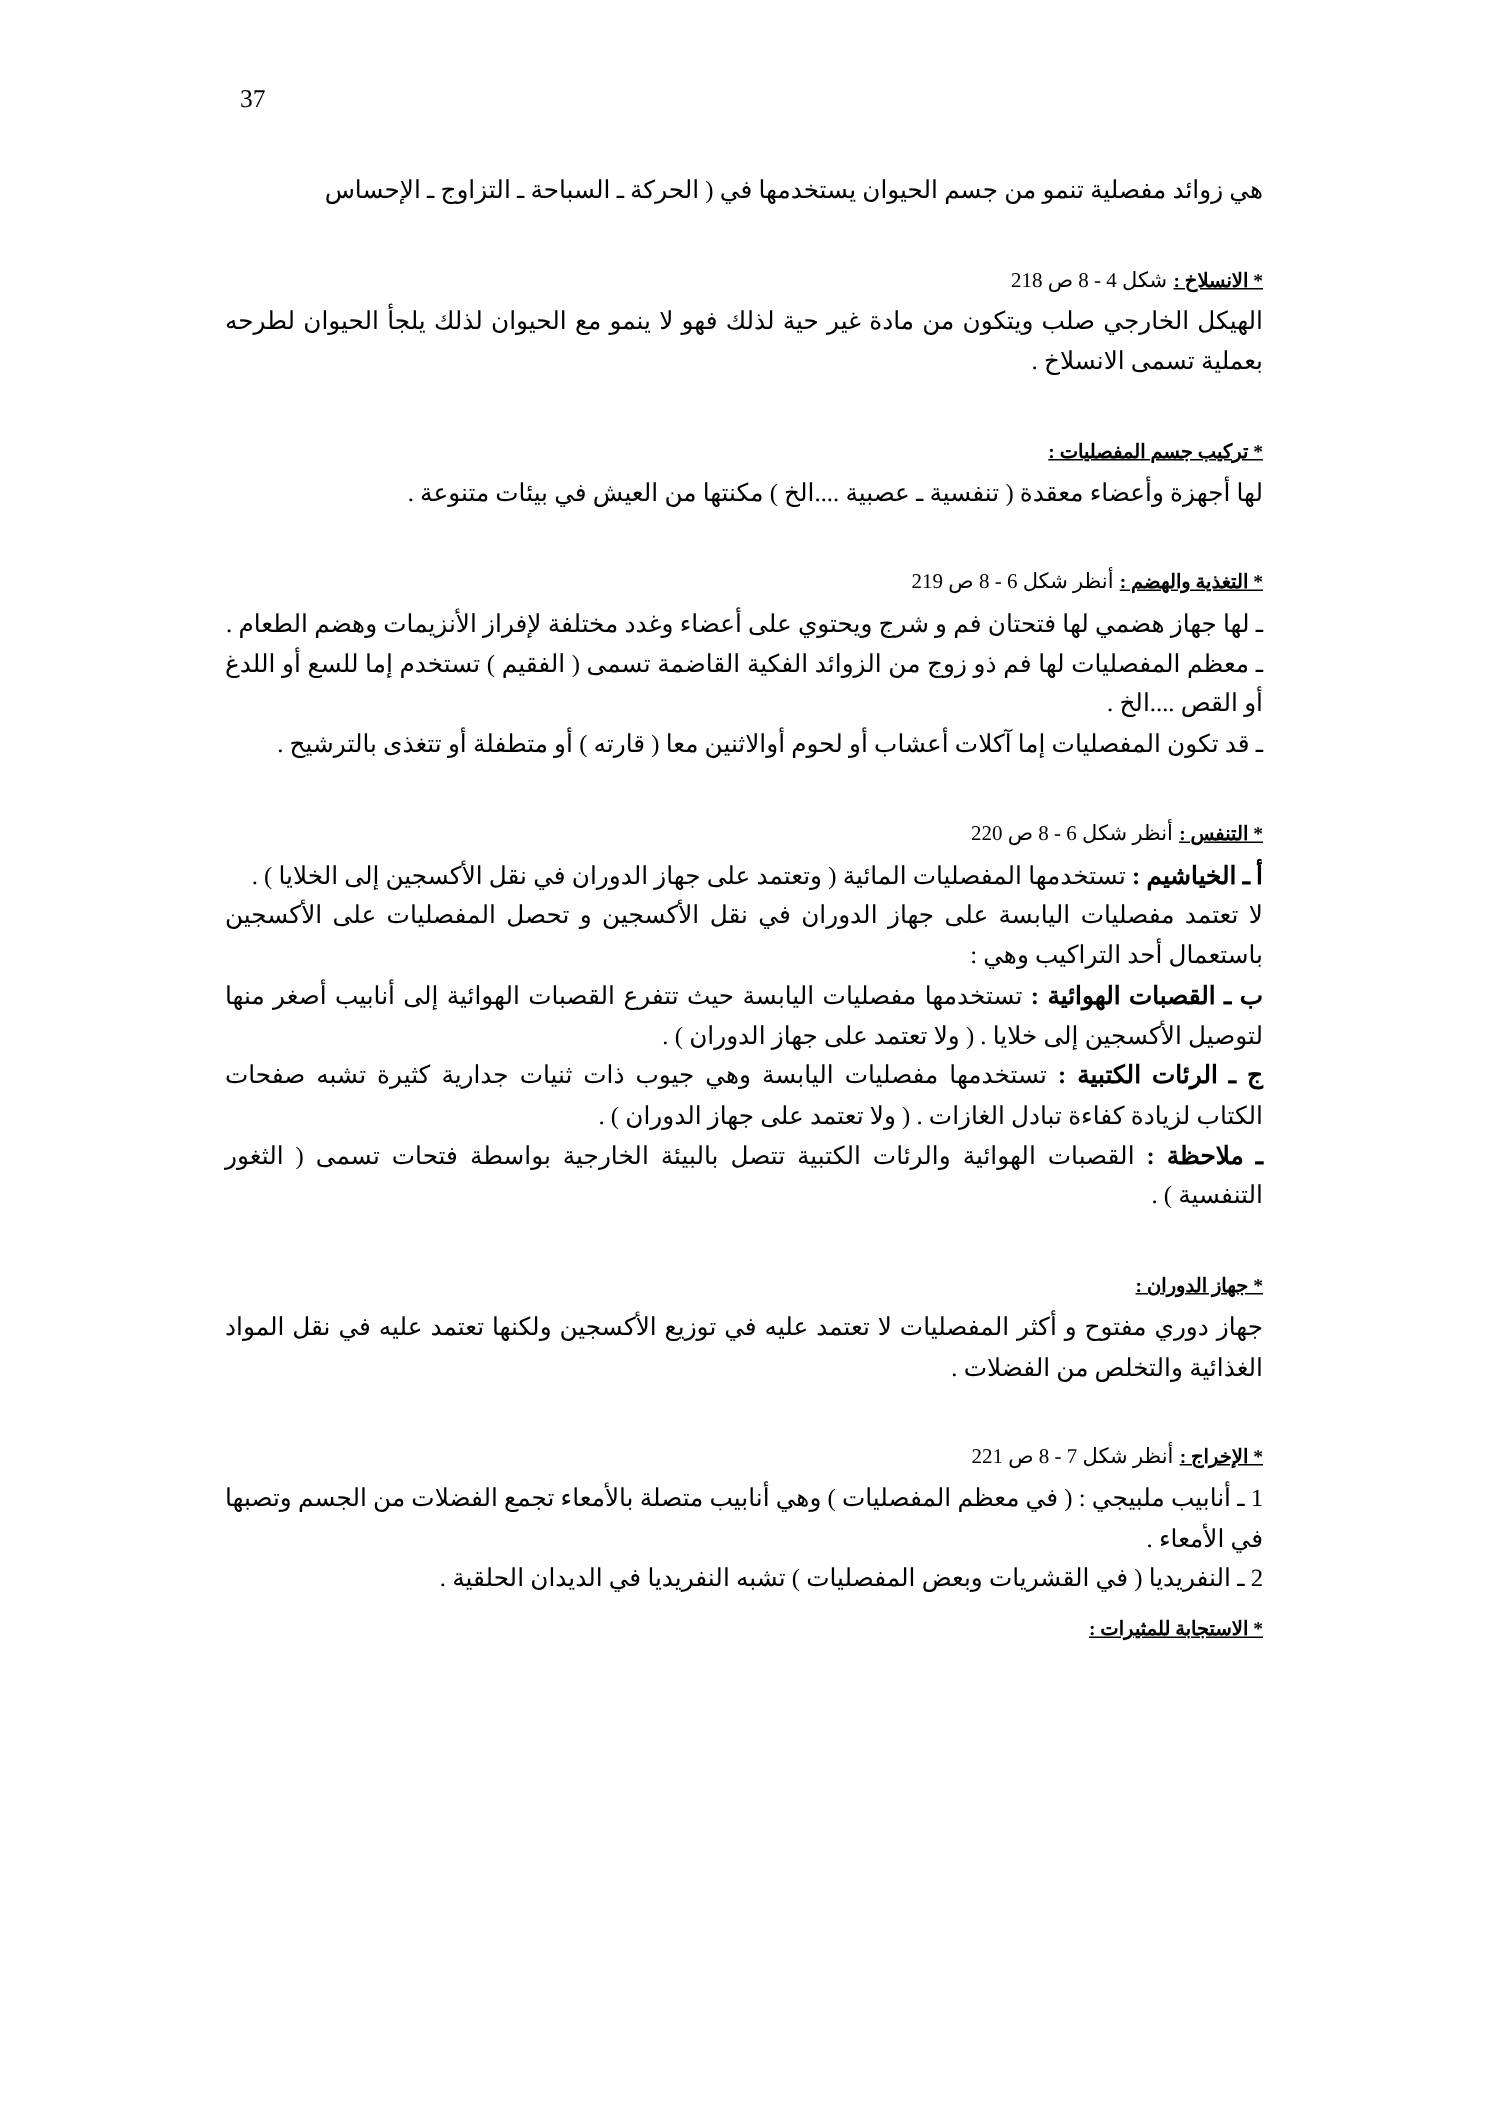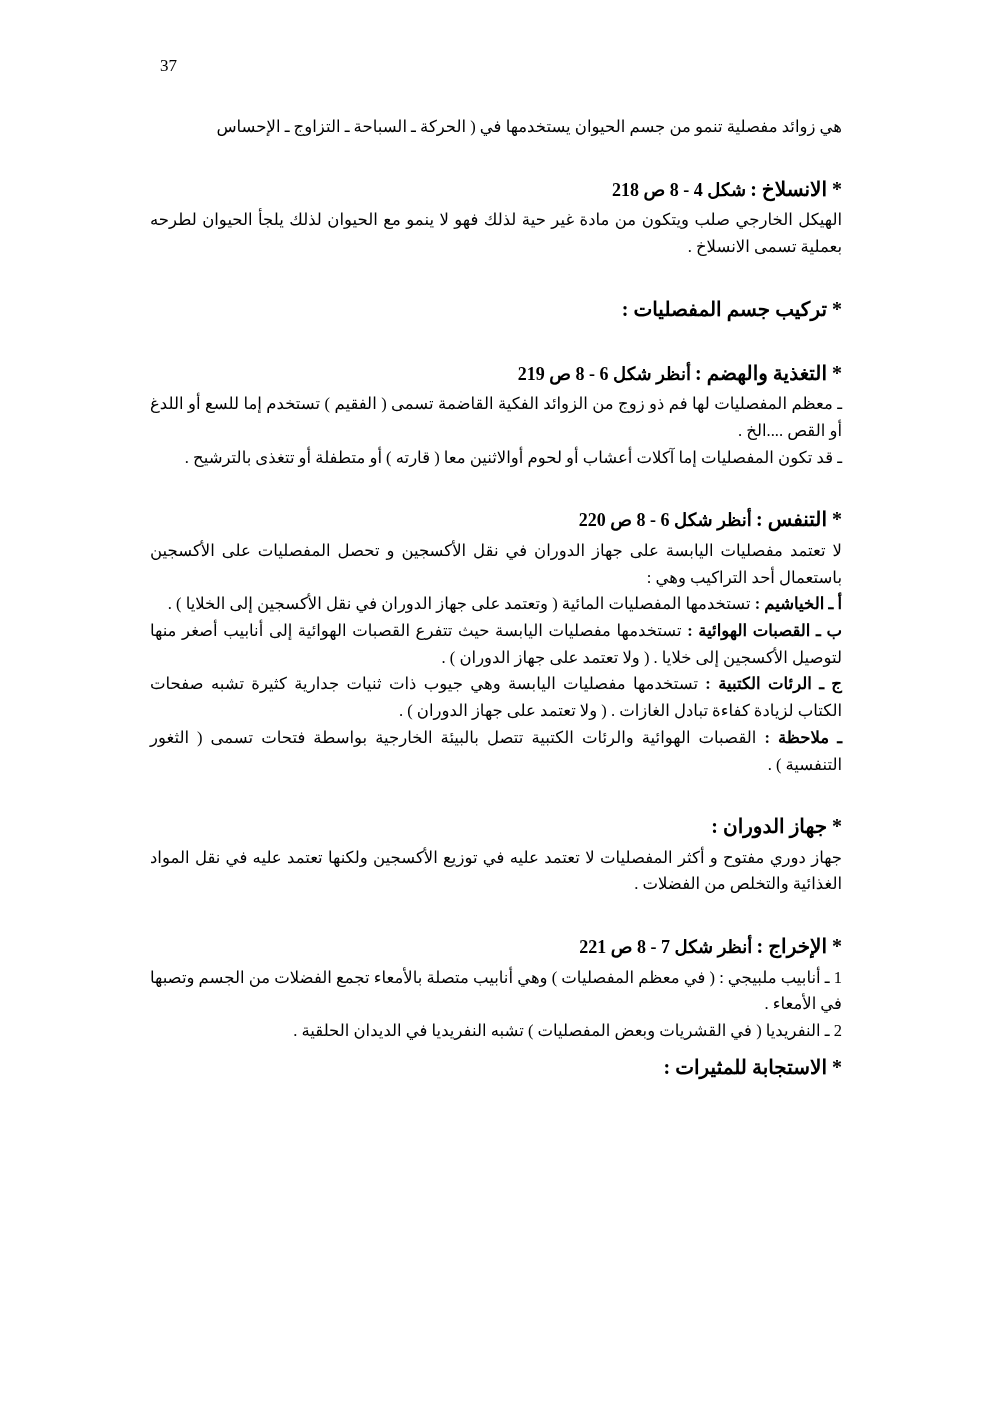--- a/index.html
+++ b/index.html
@@ -36,29 +36,30 @@
   }
   p {
     margin: 0;
   }
   .block {
     margin-bottom: 6px;
   }
   .gap-lg { height: 26px; }
   .heading {
     font-weight: bold;
-    font-size: 20px;
+    font-size: 13px;
+    text-decoration: underline;
   }
   .heading-line {
     text-align: right;
     margin-bottom: 2px;
   }
   .fig-ref {
-    font-weight: bold;
-    font-size: 18px;
+    font-weight: normal;
+    font-size: 14px;
   }
   .para {
     text-align: justify;
     text-justify: inter-word;
   }
   .bold-inline { font-weight: bold; }
 </style>
 </head>
 <body>
 
@@ -81,45 +82,47 @@
       </p>
       <p class="para">الهيكل الخارجي صلب ويتكون من مادة غير حية لذلك فهو لا ينمو مع الحيوان لذلك يلجأ الحيوان لطرحه بعملية تسمى الانسلاخ .</p>
     </div>
 
     <div class="gap-lg"></div>
 
     <div class="block">
       <p class="heading-line">
         <span class="heading">* تركيب جسم المفصليات :</span>
       </p>
+      <p class="para">لها أجهزة وأعضاء معقدة ( تنفسية ـ عصبية ....الخ ) مكنتها من العيش في بيئات متنوعة .</p>
     </div>
 
     <div class="gap-lg"></div>
 
     <div class="block">
       <p class="heading-line">
         <span class="heading">* التغذية والهضم :</span>
         <span class="fig-ref">أنظر شكل 6 - 8 ص 219</span>
       </p>
+      <p class="para">ـ لها جهاز هضمي لها فتحتان فم و شرج ويحتوي على أعضاء وغدد مختلفة لإفراز الأنزيمات وهضم الطعام .</p>
       <p class="para">ـ معظم المفصليات لها فم ذو زوج من الزوائد الفكية القاضمة تسمى ( الفقيم ) تستخدم إما للسع أو اللدغ أو القص ....الخ .</p>
       <p class="para">ـ قد تكون المفصليات إما آكلات أعشاب أو لحوم أوالاثنين معا ( قارته ) أو متطفلة أو تتغذى بالترشيح .</p>
     </div>
 
     <div class="gap-lg"></div>
 
     <div class="block">
       <p class="heading-line">
         <span class="heading">* التنفس :</span>
         <span class="fig-ref">أنظر شكل 6 - 8 ص 220</span>
       </p>
-      <p class="para">لا تعتمد مفصليات اليابسة على جهاز الدوران في نقل الأكسجين و تحصل المفصليات على الأكسجين باستعمال أحد التراكيب وهي :</p>
       <p class="para">
         <span class="bold-inline">أ ـ الخياشيم :</span>
         <span>تستخدمها المفصليات المائية ( وتعتمد على جهاز الدوران في نقل الأكسجين إلى الخلايا ) .</span>
       </p>
+      <p class="para">لا تعتمد مفصليات اليابسة على جهاز الدوران في نقل الأكسجين و تحصل المفصليات على الأكسجين باستعمال أحد التراكيب وهي :</p>
       <p class="para">
         <span class="bold-inline">ب ـ القصبات الهوائية :</span>
         <span>تستخدمها مفصليات اليابسة حيث تتفرع القصبات الهوائية إلى أنابيب أصغر منها لتوصيل الأكسجين إلى خلايا . ( ولا تعتمد على جهاز الدوران ) .</span>
       </p>
       <p class="para">
         <span class="bold-inline">ج ـ الرئات الكتبية :</span>
         <span>تستخدمها مفصليات اليابسة وهي جيوب ذات ثنيات جدارية كثيرة تشبه صفحات الكتاب لزيادة كفاءة تبادل الغازات . ( ولا تعتمد على جهاز الدوران ) .</span>
       </p>
       <p class="para">
         <span class="bold-inline">ـ ملاحظة :</span>

